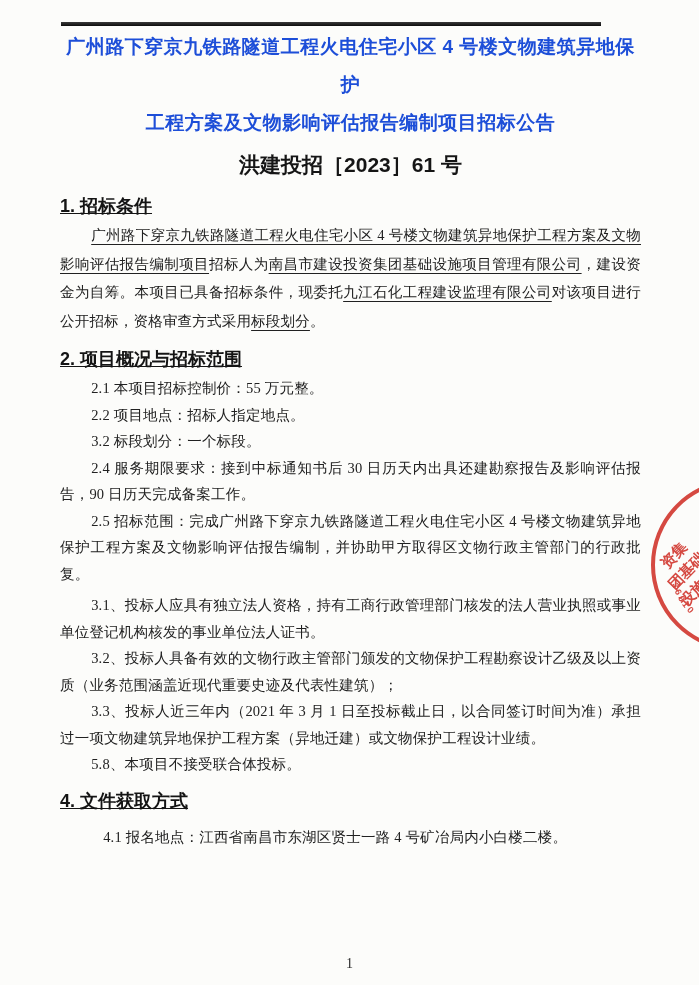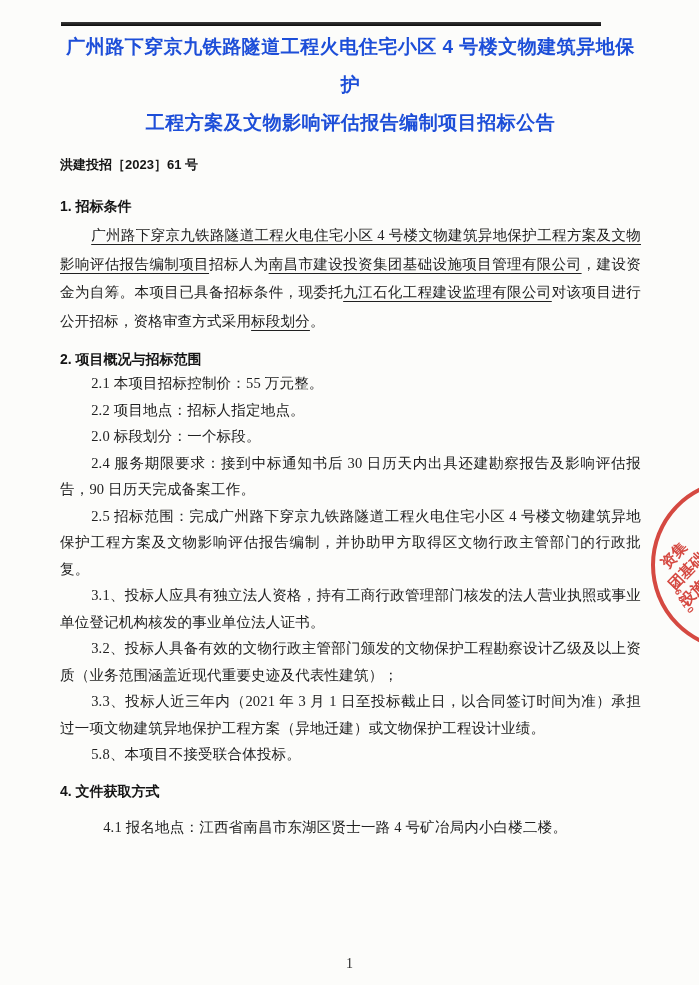--- a/index.html
+++ b/index.html
@@ -23,46 +23,47 @@
   .title-line {
     text-align: center;
     font-family: "Liberation Sans", "DejaVu Sans", sans-serif;
     font-weight: 700;
     font-size: 19px;
     line-height: 38px;
     letter-spacing: 0.5px;
     color: #1d4ed8;
   }
   .doc-number {
-    text-align: left;
+    text-align: center;
     font-family: "Liberation Sans", "DejaVu Sans", sans-serif;
     font-weight: 700;
-    font-size: 13px;
+    font-size: 21px;
     line-height: 34px;
     margin-top: 6px;
     color: #151515;
   }
   .section-heading {
     font-family: "Liberation Sans", "DejaVu Sans", sans-serif;
     font-weight: 700;
-    font-size: 14px;
+    font-size: 18px;
     line-height: 22px;
     margin: 13px 0 0 0;
     color: #141414;
+    text-decoration: underline;
   }
   .section-heading.h4 { margin-top: 12px; }
   .para {
     font-size: 14.5px;
     line-height: 28.5px;
     margin: 4px 0 0 0;
     text-indent: 2.15em;
     text-align: justify;
     letter-spacing: 0.2px;
   }
-  .item-group { }
+  .item-group { margin-top: 5px; }
   .item-group .para {
     line-height: 26.5px;
     margin: 0;
   }
   .s4-items { margin-top: 7px; }
   .s4-items .para { line-height: 26.5px; margin: 12px; }
   .ul {
     text-decoration: underline;
     text-decoration-thickness: 1px;
     text-underline-offset: 4px;
@@ -90,21 +91,21 @@
   <div class="title-line">工程方案及文物影响评估报告编制项目招标公告</div>
   <div class="doc-number">洪建投招［2023］61 号</div>
 
   <h2 class="section-heading">1. 招标条件</h2>
   <p class="para"><span class="ul">广州路下穿京九铁路隧道工程火电住宅小区 4 号楼文物建筑异地保护工程方案及文物影响评估报告编制项目</span><span>招标人为</span><span class="ul">南昌市建设投资集团基础设施项目管理有限公司</span><span>，建设资金为自筹。本项目已具备招标条件，现委托</span><span class="ul">九江石化工程建设监理有限公司</span><span>对该项目进行公开招标，资格审查方式采用</span><span class="ul">标段划分</span><span>。</span></p>
 
   <h2 class="section-heading">2. 项目概况与招标范围</h2>
   <div class="item-group">
     <p class="para">2.1 本项目招标控制价：55 万元整。</p>
     <p class="para">2.2 项目地点：招标人指定地点。</p>
-    <p class="para">2.0 标段划分：一个标段。</p>
+    <p class="para">3.2 标段划分：一个标段。</p>
     <p class="para">2.4 服务期限要求：接到中标通知书后 30 日历天内出具还建勘察报告及影响评估报告，90 日历天完成备案工作。</p>
     <p class="para">2.5 招标范围：完成广州路下穿京九铁路隧道工程火电住宅小区 4 号楼文物建筑异地保护工程方案及文物影响评估报告编制，并协助甲方取得区文物行政主管部门的行政批复。</p>
   </div>
 
   <div class="item-group">
     <p class="para">3.1、投标人应具有独立法人资格，持有工商行政管理部门核发的法人营业执照或事业单位登记机构核发的事业单位法人证书。</p>
     <p class="para">3.2、投标人具备有效的文物行政主管部门颁发的文物保护工程勘察设计乙级及以上资质（业务范围涵盖近现代重要史迹及代表性建筑）；</p>
     <p class="para">3.3、投标人近三年内（2021 年 3 月 1 日至投标截止日，以合同签订时间为准）承担过一项文物建筑异地保护工程方案（异地迁建）或文物保护工程设计业绩。</p>
     <p class="para">5.8、本项目不接受联合体投标。</p>
   </div>

